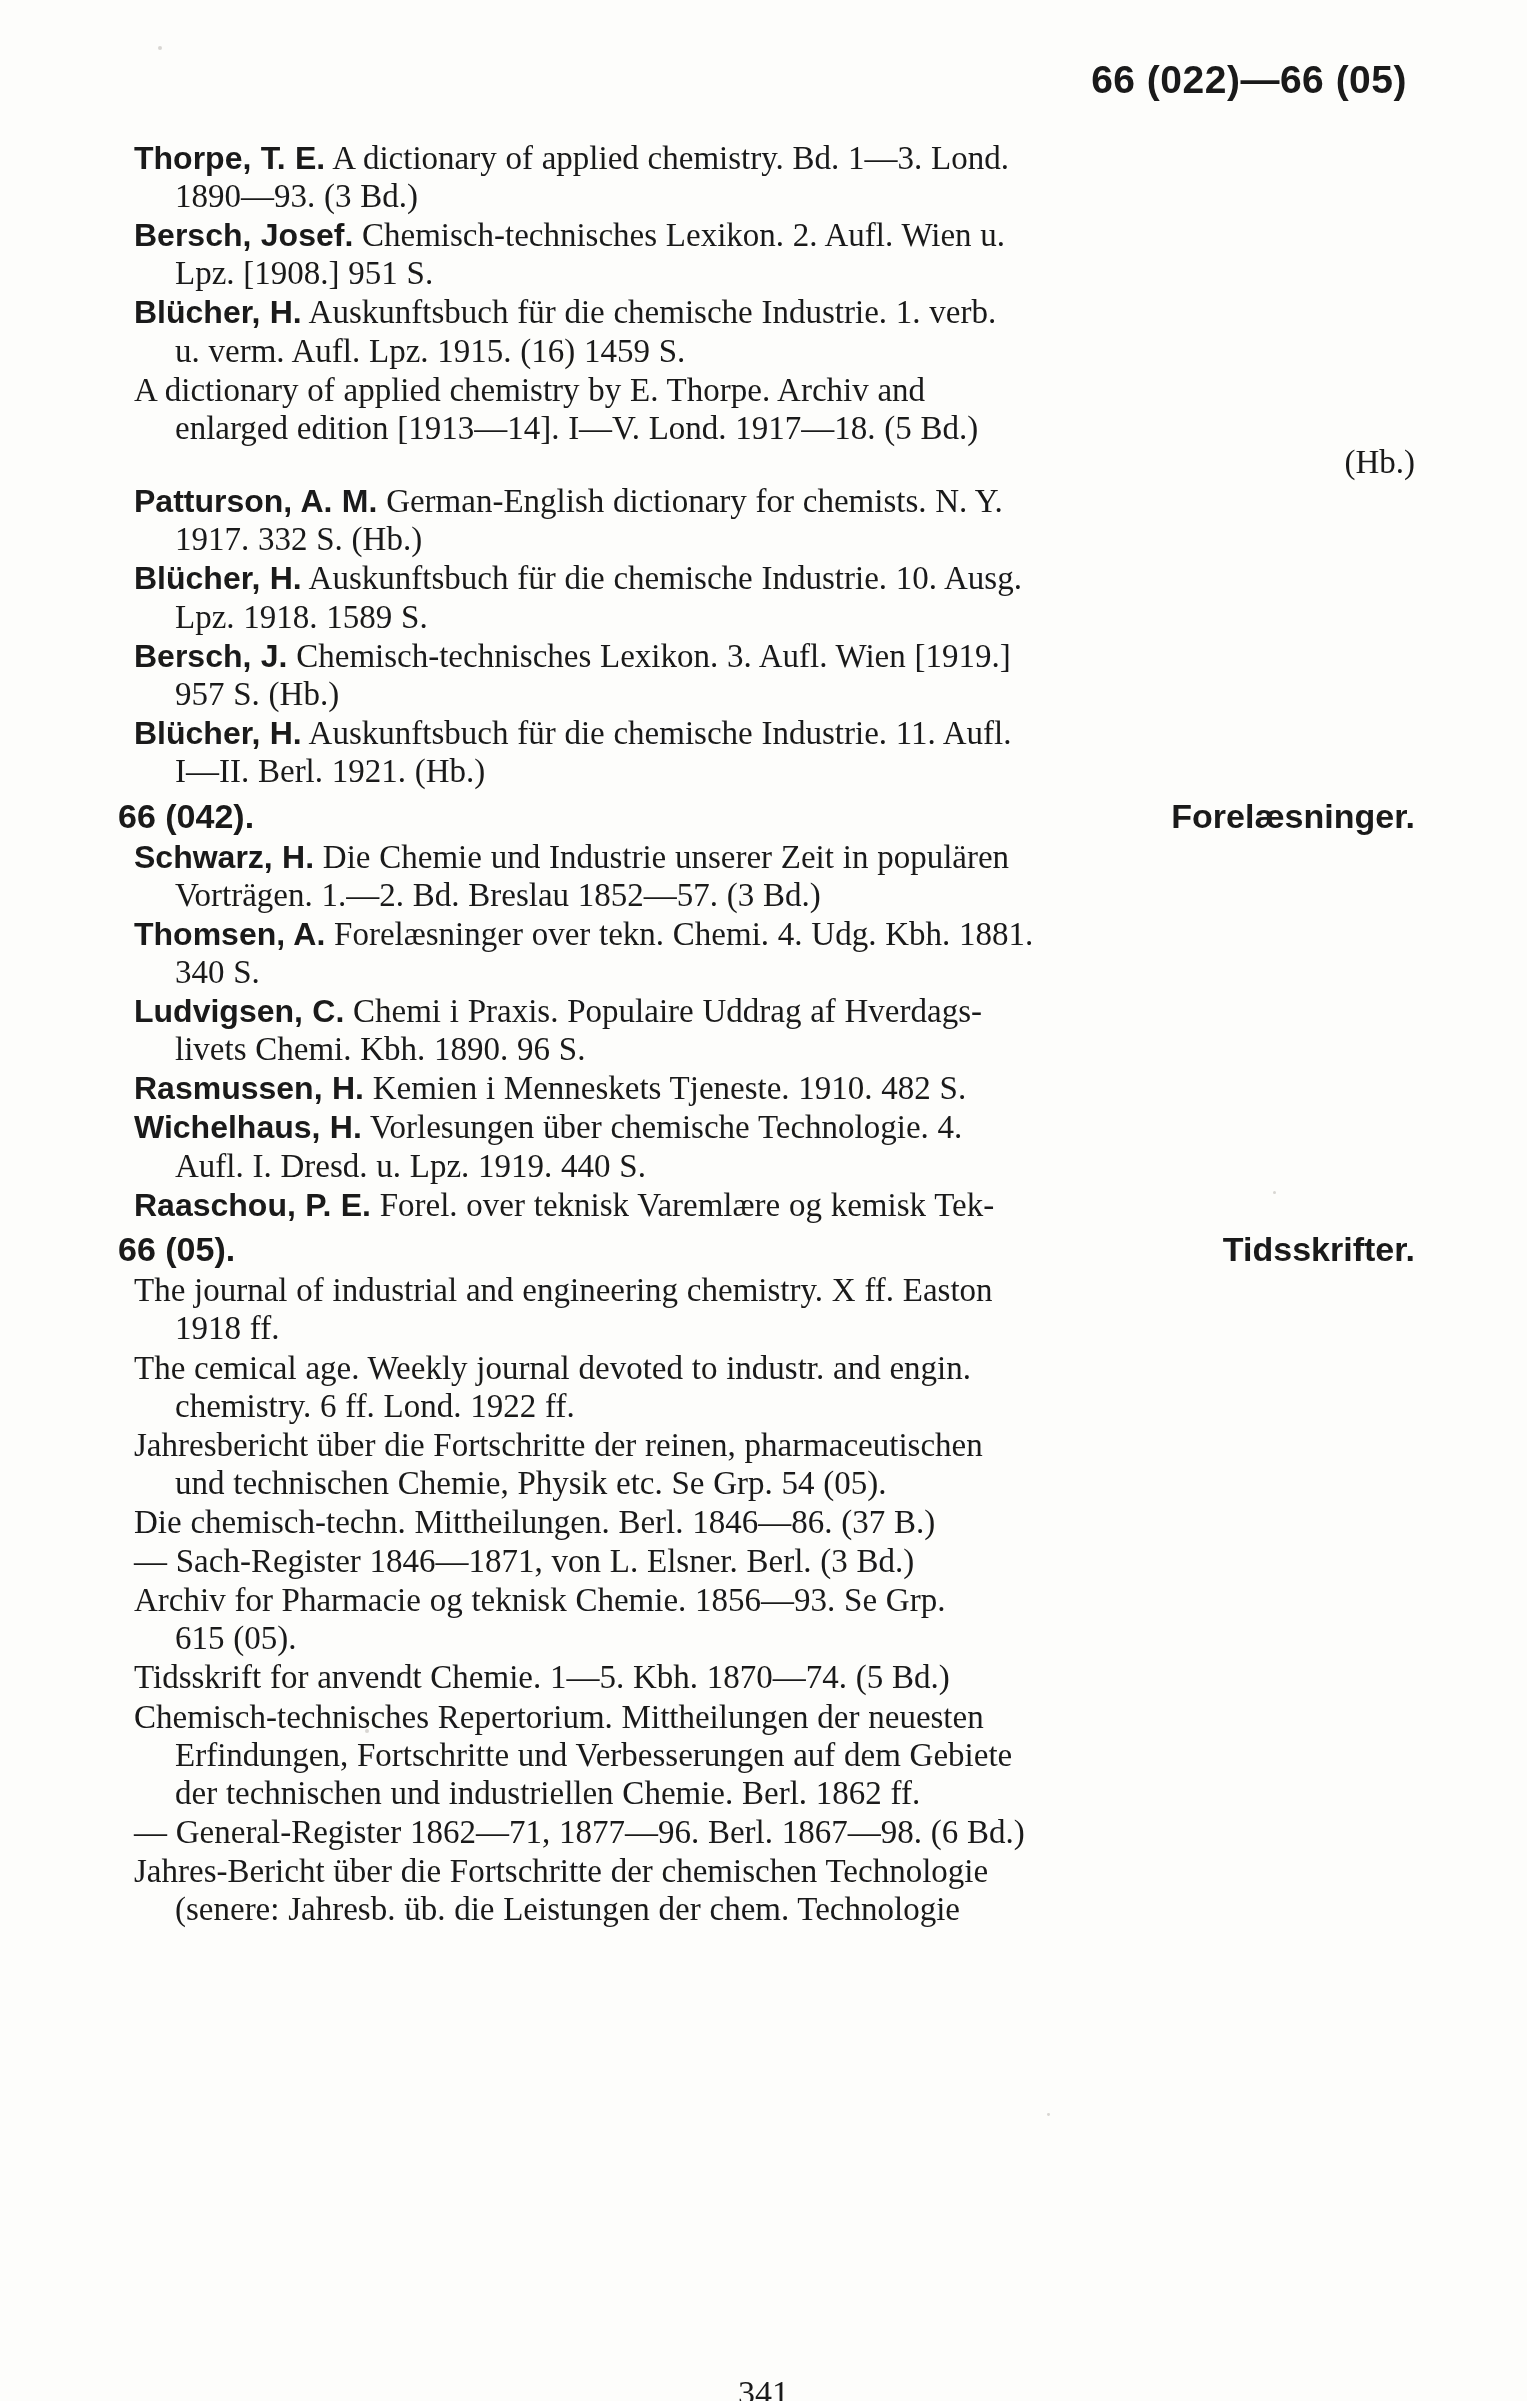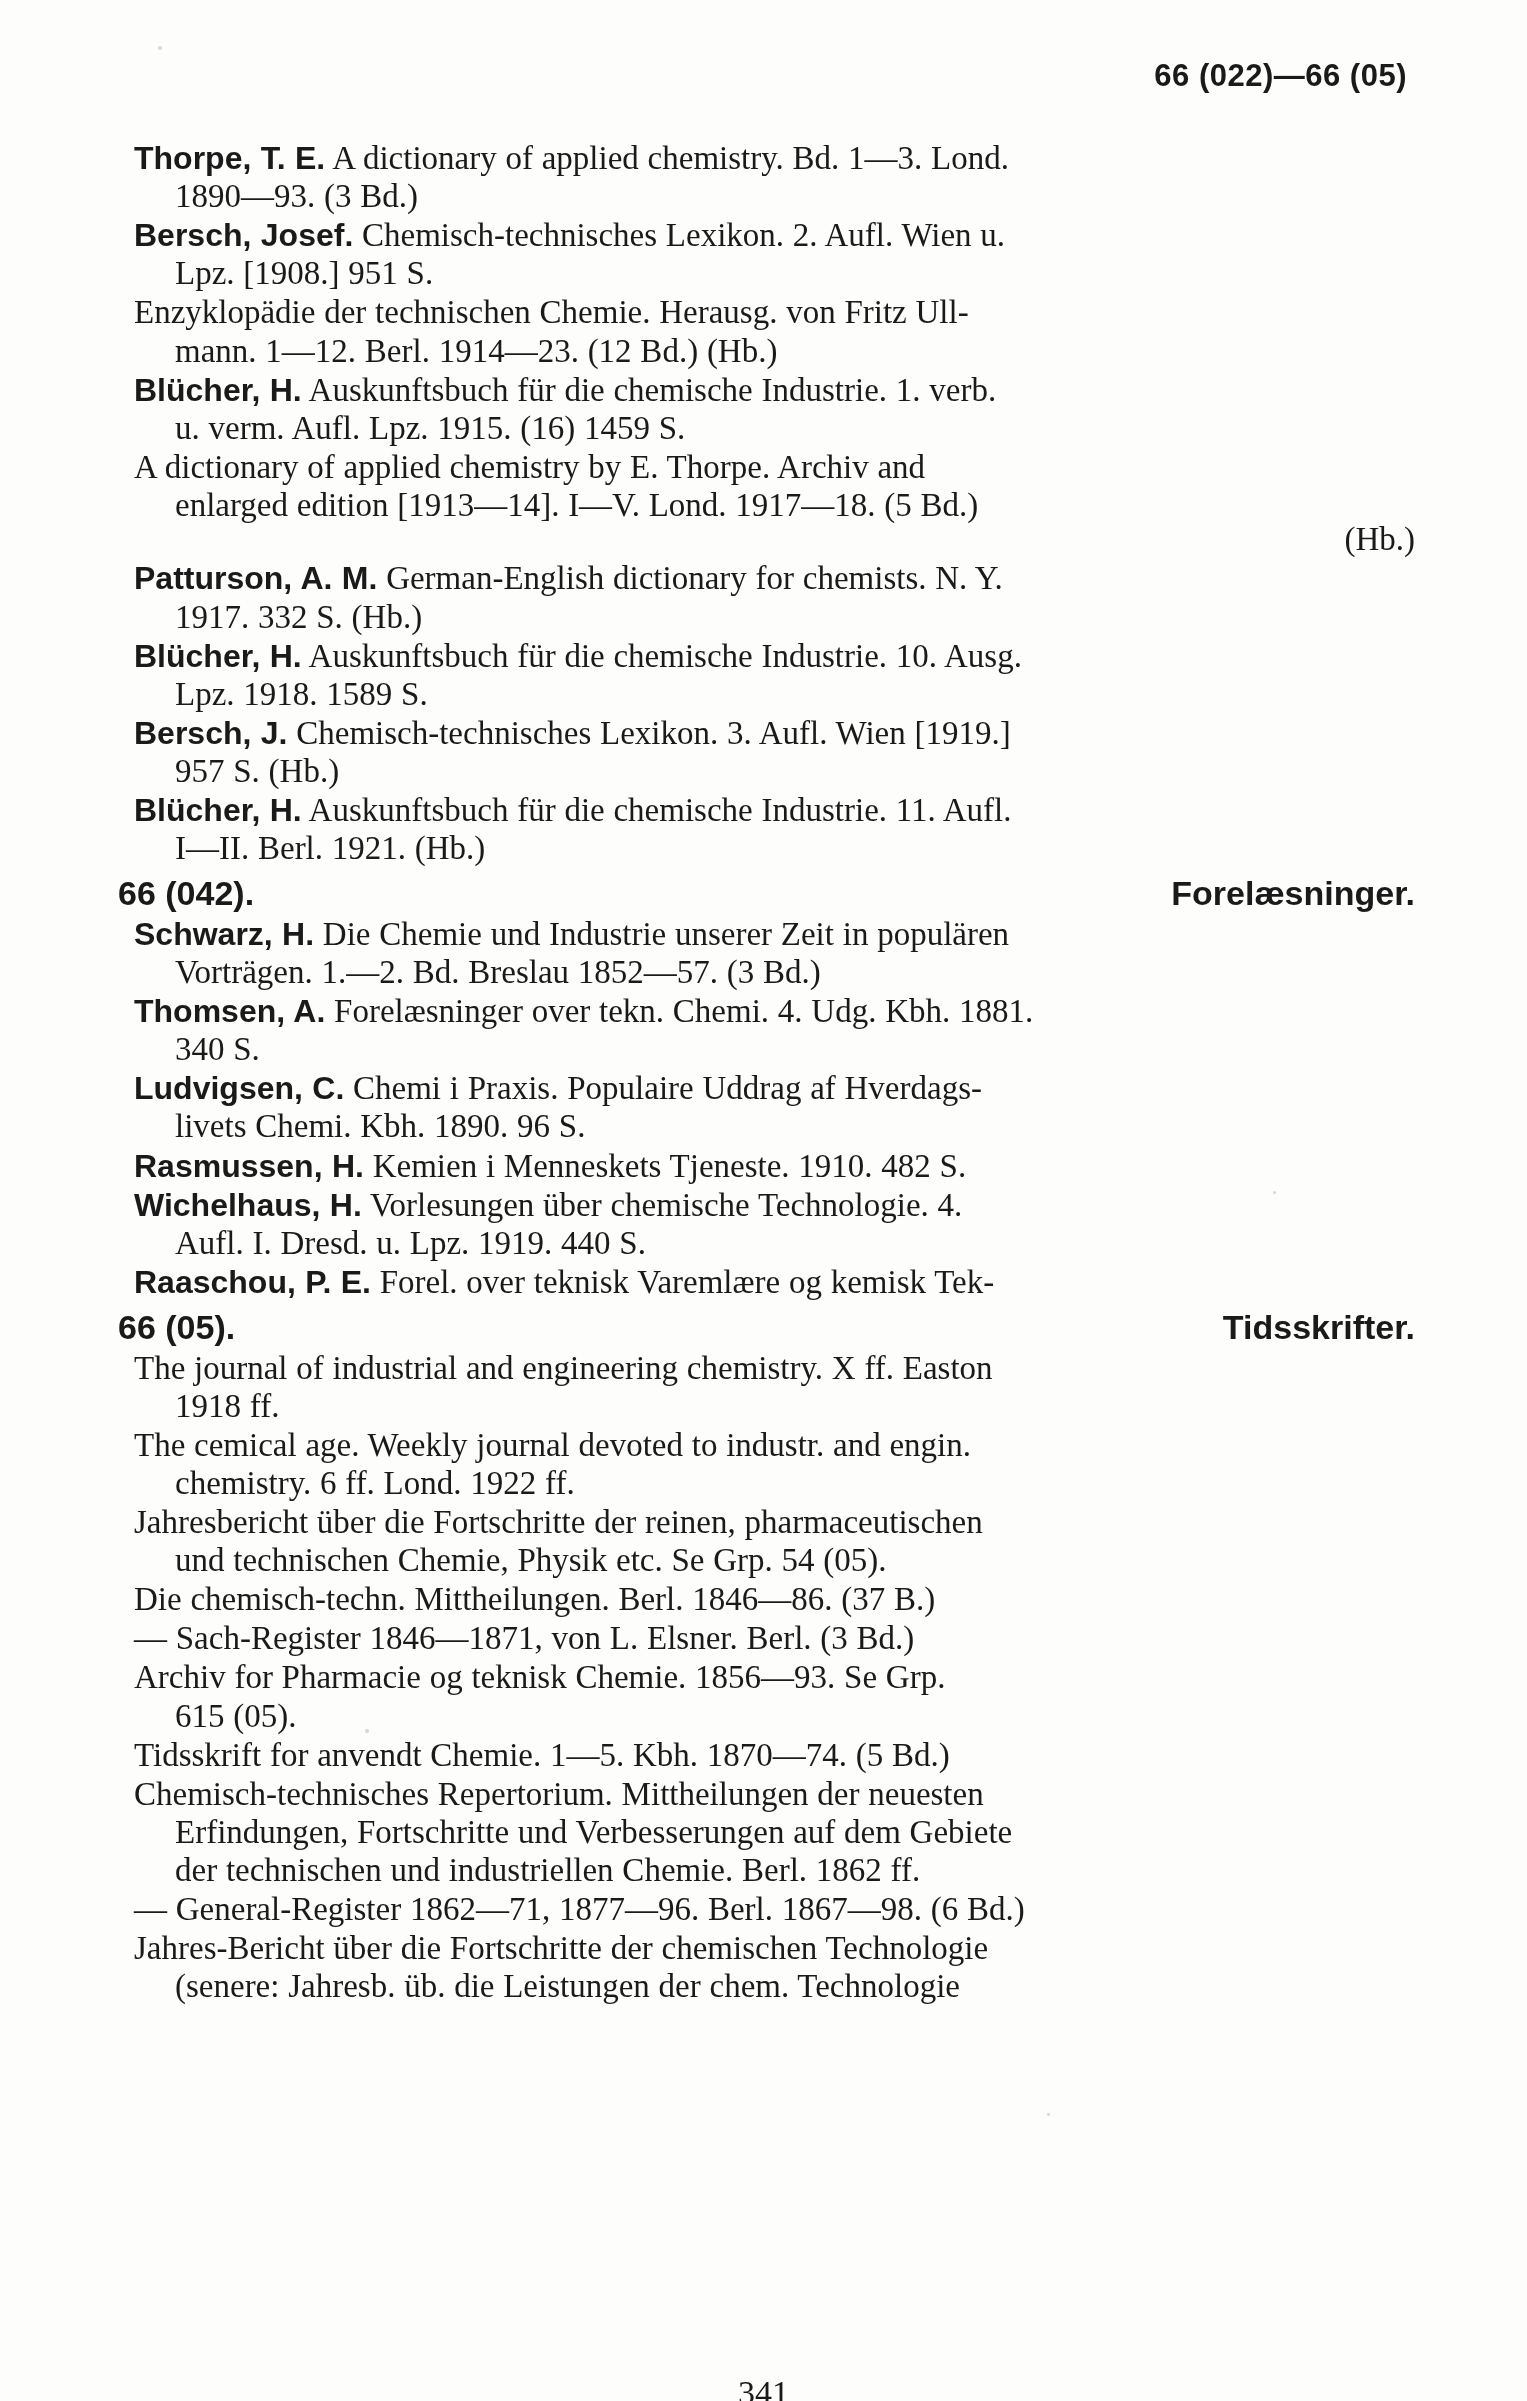--- a/index.html
+++ b/index.html
@@ -21,21 +21,21 @@
     width: 1527px;
     height: 2491px;
     background: #fdfdfb;
   }
   .header {
     position: absolute;
     top: 58px;
     right: 120px;
     font-family: "Liberation Sans", sans-serif;
     font-weight: bold;
-    font-size: 31px;
+    font-size: 39px;
     letter-spacing: 0.5px;
     white-space: nowrap;
   }
   .body-col {
     position: absolute;
     top: 139px;
     left: 118px;
     width: 1297px;
   }
   .entry {
@@ -120,27 +120,20 @@
     <div class="entry">
       <span class="au">Thorpe, T. E.</span><span> A dictionary of applied chemistry. Bd. 1—3. Lond.</span>
       <span class="ind">1890—93.  (3 Bd.)</span>
     </div>
 
     <div class="entry">
       <span class="au">Bersch, Josef.</span><span> Chemisch-technisches Lexikon.  2. Aufl.  Wien u.</span>
       <span class="ind">Lpz. [1908.]  951 S.</span>
     </div>
 
-    <div class="entry">
-      <span>Enzyklopädie der technischen Chemie.  Herausg. von Fritz Ull-</span>
-      <span class="ind rowline">
-        <span class="left">mann.  1—12.  Berl. 1914—23.  (12 Bd.)</span>
-        <span class="right">(Hb.)</span>
-      </span>
-    </div>
 
     <div class="entry">
       <span class="au">Blücher, H.</span><span> Auskunftsbuch für die chemische Industrie.  1. verb.</span>
       <span class="ind">u. verm. Aufl. Lpz. 1915.  (16)  1459 S.</span>
     </div>
 
     <div class="entry">
       <span>A dictionary of applied chemistry by E. Thorpe.  Archiv and</span>
       <span class="ind">enlarged edition [1913—14].  I—V. Lond. 1917—18.  (5 Bd.)</span>
       <span class="hb-right">(Hb.)</span>

